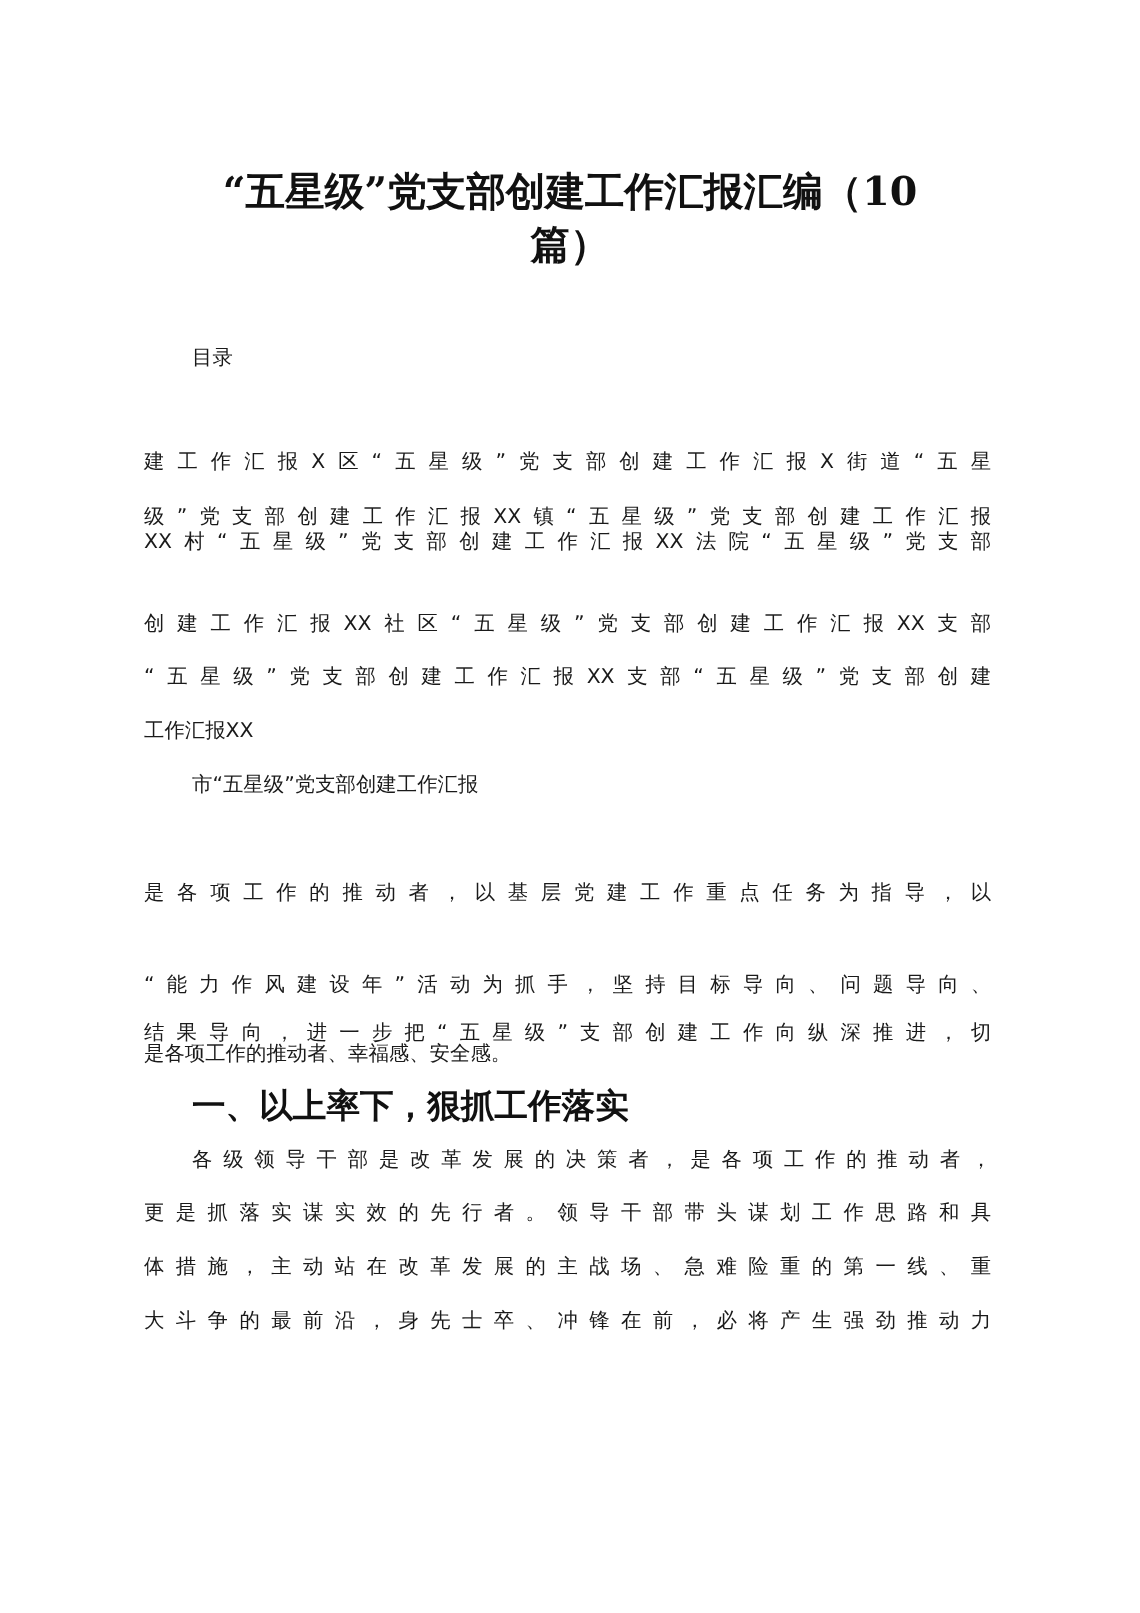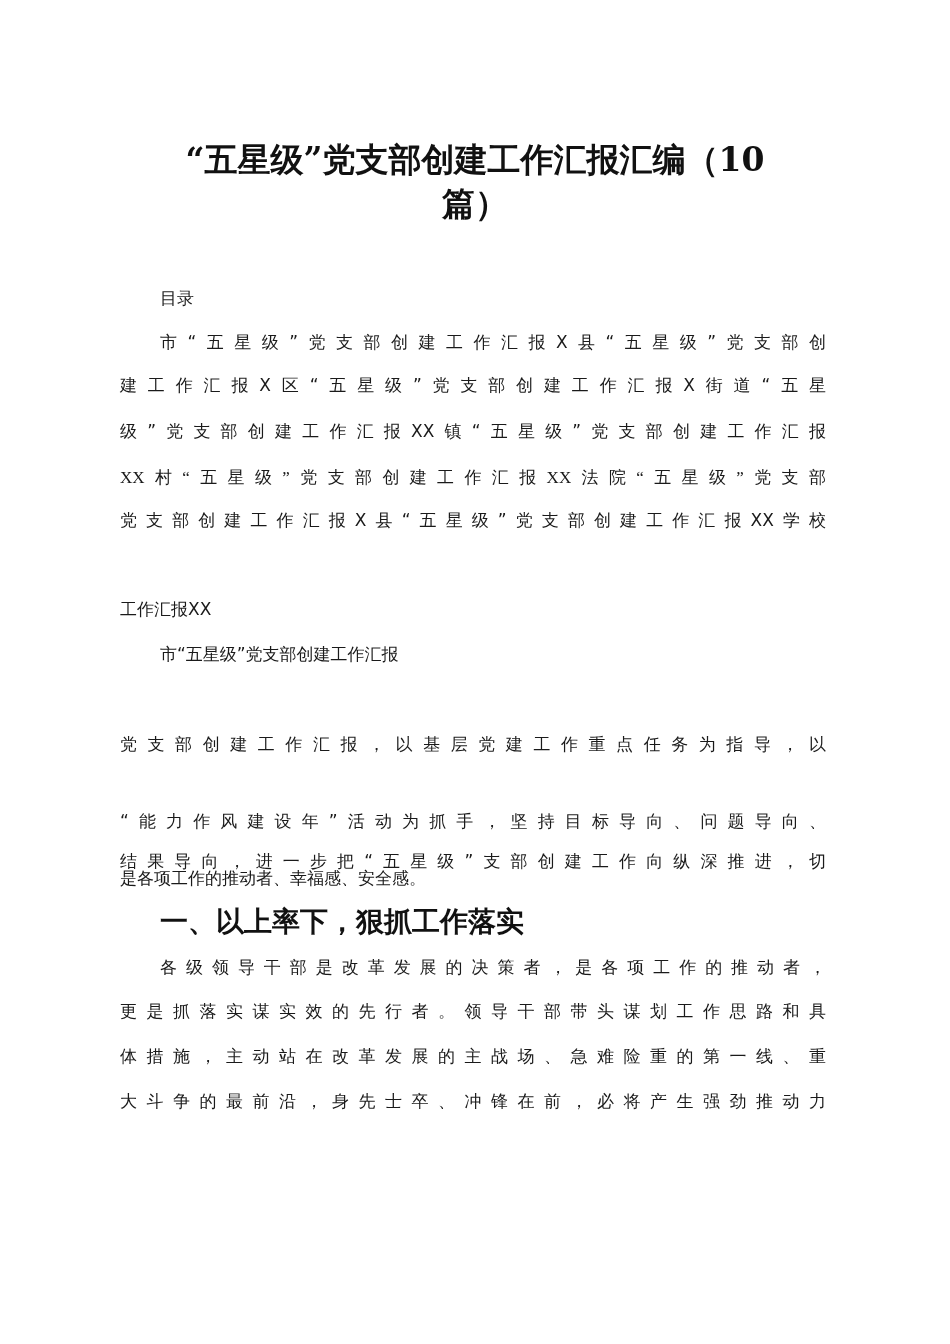--- a/index.html
+++ b/index.html
@@ -70,30 +70,30 @@
 </head>
 <body>
 
 <div class="page">
 
   <div class="title-line" style="top:138px;">“五星级”党支部创建工作汇报汇编（10</div>
   <div class="title-line" style="top:182px;">篇）</div>
 
   <div class="line indent last" style="top:282px;">目录</div>
 
-  <div class="line indent" style="top:326px;">市“五星级”党支部创建工作汇报X县“五星级”党支部创</div>
   <div class="line" style="top:369px;">建工作汇报X区“五星级”党支部创建工作汇报X街道“五星</div>
   <div class="line" style="top:415px;">级”党支部创建工作汇报XX镇“五星级”党支部创建工作汇报</div>
-  <div class="line" style="top:462px;font-family:Liberation Serif, serif;">XX村“五星级”党支部创建工作汇报XX法院“五星级”党支部</div>
-  <div class="line" style="top:504px;">党支部创建工作汇报X县“五星级”党支部创建工作汇报XX学校</div>
+  <div class="line" style="top:436px;">XX村“五星级”党支部创建工作汇报XX法院“五星级”党支部</div>
+  <div class="line" style="top:504px;">创建工作汇报XX社区“五星级”党支部创建工作汇报XX支部</div>
+  <div class="line" style="top:548px;">“五星级”党支部创建工作汇报XX支部“五星级”党支部创建</div>
   <div class="line last" style="top:593px;">工作汇报XX</div>
 
   <div class="line indent last" style="top:638px;">市“五星级”党支部创建工作汇报</div>
 
-  <div class="line" style="top:728px;">党支部创建工作汇报，以基层党建工作重点任务为指导，以</div>
+  <div class="line" style="top:728px;">是各项工作的推动者，以基层党建工作重点任务为指导，以</div>
   <div class="line" style="top:773px;margin-top:32px;">“能力作风建设年”活动为抓手，坚持目标导向、问题导向、</div>
   <div class="line" style="top:817px;margin-top:28px;">结果导向，进一步把“五星级”支部创建工作向纵深推进，切</div>
   <div class="line last" style="top:862px;">是各项工作的推动者、幸福感、安全感。</div>
 
   <div class="heading" style="top:906px;">一、以上率下，狠抓工作落实</div>
 
   <div class="line indent" style="top:951px;">各级领导干部是改革发展的决策者，是各项工作的推动者，</div>
   <div class="line" style="top:995px;">更是抓落实谋实效的先行者。领导干部带头谋划工作思路和具</div>
   <div class="line" style="top:1085px;">大斗争的最前沿，身先士卒、冲锋在前，必将产生强劲推动力</div>
   <div class="line" style="top:1040px;">体措施，主动站在改革发展的主战场、急难险重的第一线、重</div>

